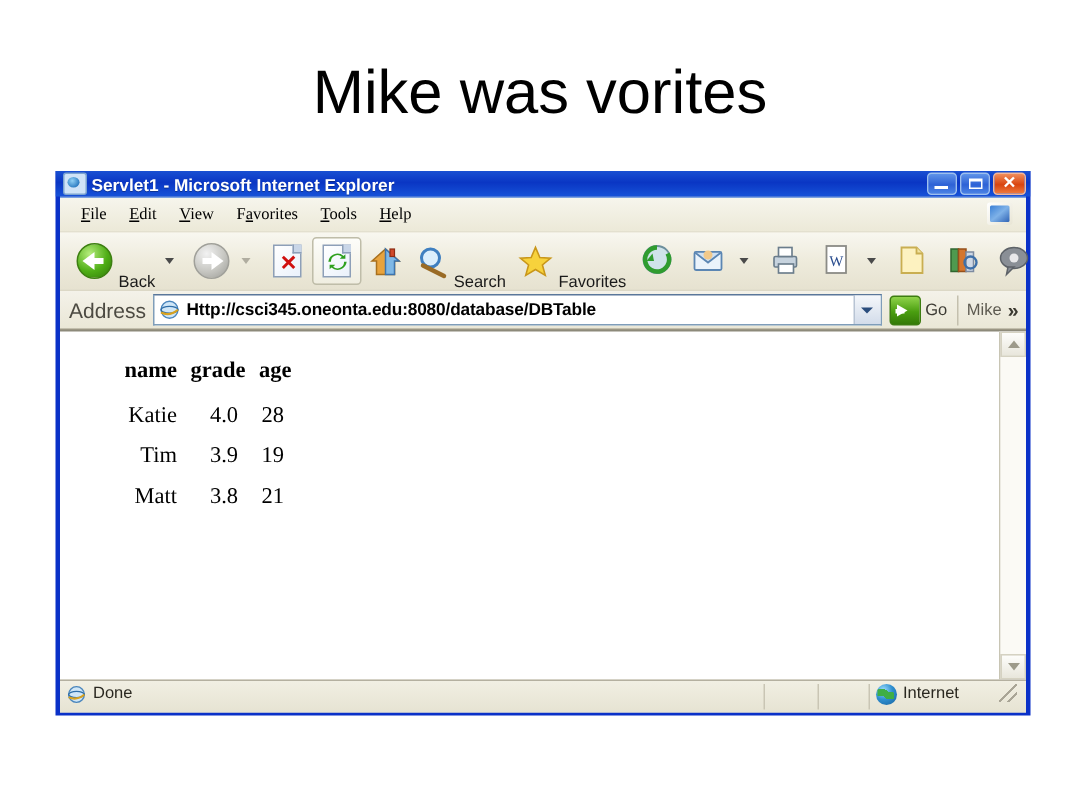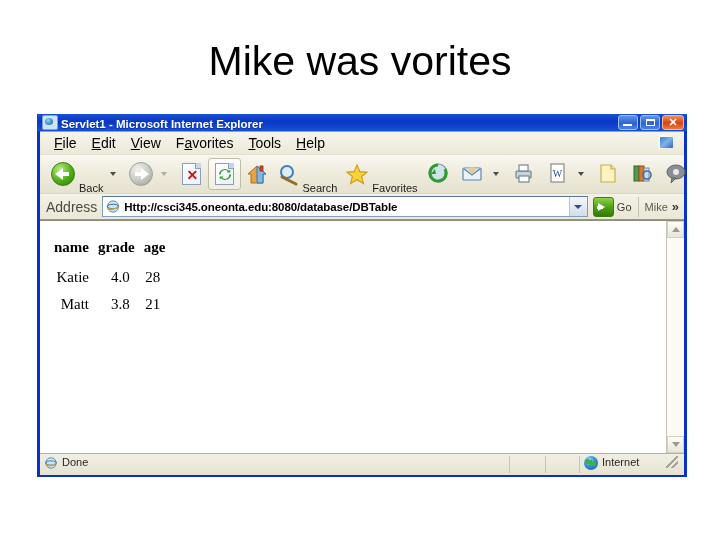--- a/index.html
+++ b/index.html
@@ -147,24 +147,24 @@
   .menubar {
     height: 22px;
     background: linear-gradient(to bottom, #f6f5ec 0%, #ece9d8 100%);
     display: flex;
     align-items: center;
     padding-left: 7px;
     border-bottom: 1px solid #e3e0cf;
     flex: none;
   }
   .menu-item {
-    font-size: 14px;
+    font-size: 11px;
     color: #000;
     padding: 2px 8px 2px 7px;
-    font-family: Liberation Sans, sans-serif;
+    font-family: Liberation Serif, serif;
     cursor: default;
     white-space: nowrap;
   }
   .menu-item u { text-decoration: underline; }
   .menubar-logo {
     margin-left: auto;
     margin-right: 6px;
     width: 22px; height: 18px;
     position: relative;
   }
@@ -403,20 +403,21 @@
     line-height: 10px;
   }
 
   
   .viewport {
     flex: 1;
     background: #ffffff;
     display: flex;
     border-top: 1px solid #8d8a7a;
     overflow: hidden;
+    padding-left: 29px;
   }
   .page {
     flex: 1;
     padding: 18px 0 0 14px;
     overflow: hidden;
   }
   .db-table {
     border-collapse: collapse;
     font-family: "Liberation Serif", serif;
     font-size: 15px;
@@ -719,20 +720,25 @@
               <th>age</th>
             </tr>
           </thead>
           <tbody>
             <tr>
               <td>Katie</td>
               <td class="num">4.0</td>
               <td class="num">28</td>
             </tr>
             <tr>
+              <td>Tim</td>
+              <td class="num">3.9</td>
+              <td class="num">19</td>
+            </tr>
+            <tr>
               <td>Matt</td>
               <td class="num">3.8</td>
               <td class="num">21</td>
             </tr>
           </tbody>
         </table>
       </div>
 
       <div class="vscroll">
         <div class="sb-arrow up">

